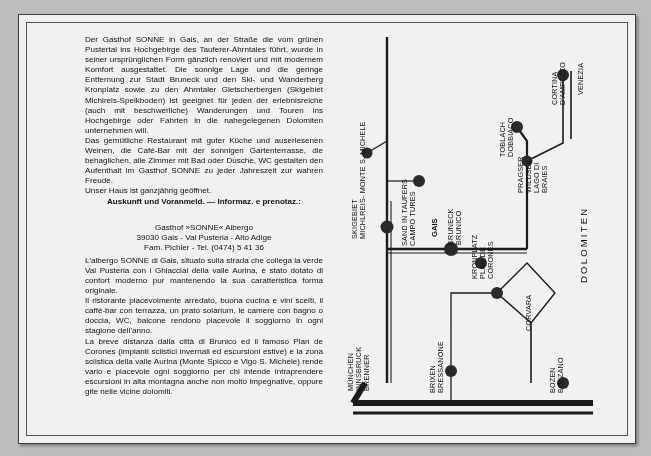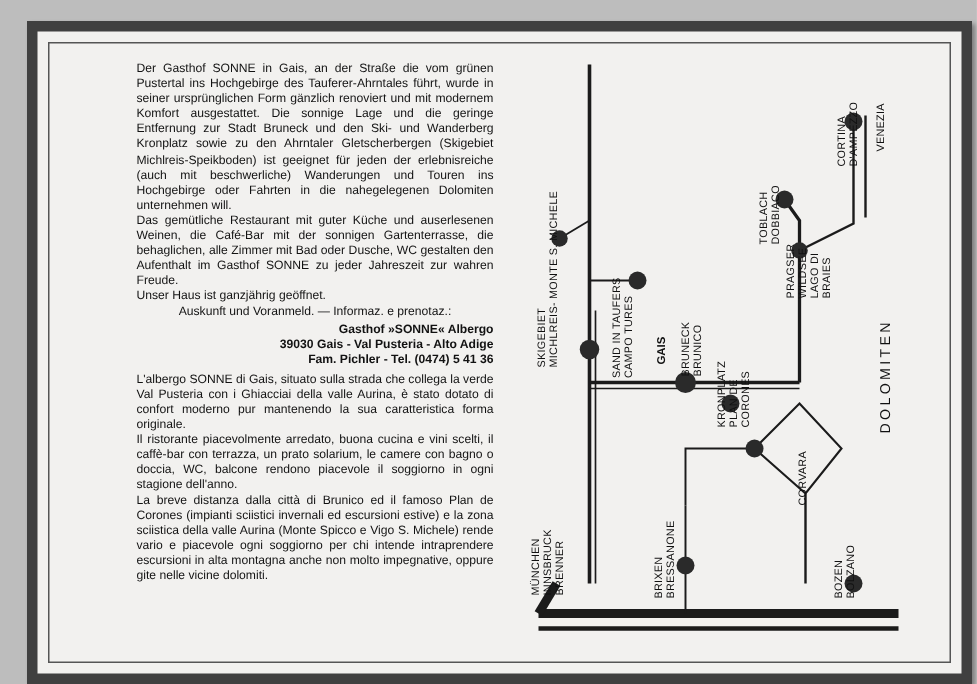--- a/index.html
+++ b/index.html
@@ -20,21 +20,21 @@
     background: #bdbdbd;
   }
   
   #card {
     position: absolute;
     left: 18px;
     top: 14px;
     width: 616px;
     height: 428px;
     background: #f2f1ef;
-    border: 7px solid #404040;
+    border: 1px solid #404040;
     box-shadow: 2px 2px 3px rgba(0,0,0,0.35);
     overflow: hidden;
   }
   #inner-frame {
     position: absolute;
     left: 7px;
     top: 7px;
     right: 7px;
     bottom: 7px;
     border: 1px solid #555;
@@ -51,32 +51,32 @@
     text-align: justify;
     font-family: "Liberation Sans", sans-serif;
   }
   #text-col p {
     margin: 0 0 0 0;
   }
   .para {
     margin-bottom: 0px;
   }
   .addr-block {
-    text-align: right;
-    font-weight: bold;
+    text-align: center;
+    font-weight: normal;
     line-height: 10.4px;
-    margin-top: 2px;
+    margin-top: 16px;
     margin-bottom: 2px;
   }
   .addr-line {
     display: block;
   }
   .contact-lead {
     text-align: center;
-    font-weight: normal;
+    font-weight: bold;
     margin-top: 4px;
   }
   
   #map {
     position: absolute;
     left: 312px;
     top: 16px;
     width: 286px;
     height: 392px;
   }

